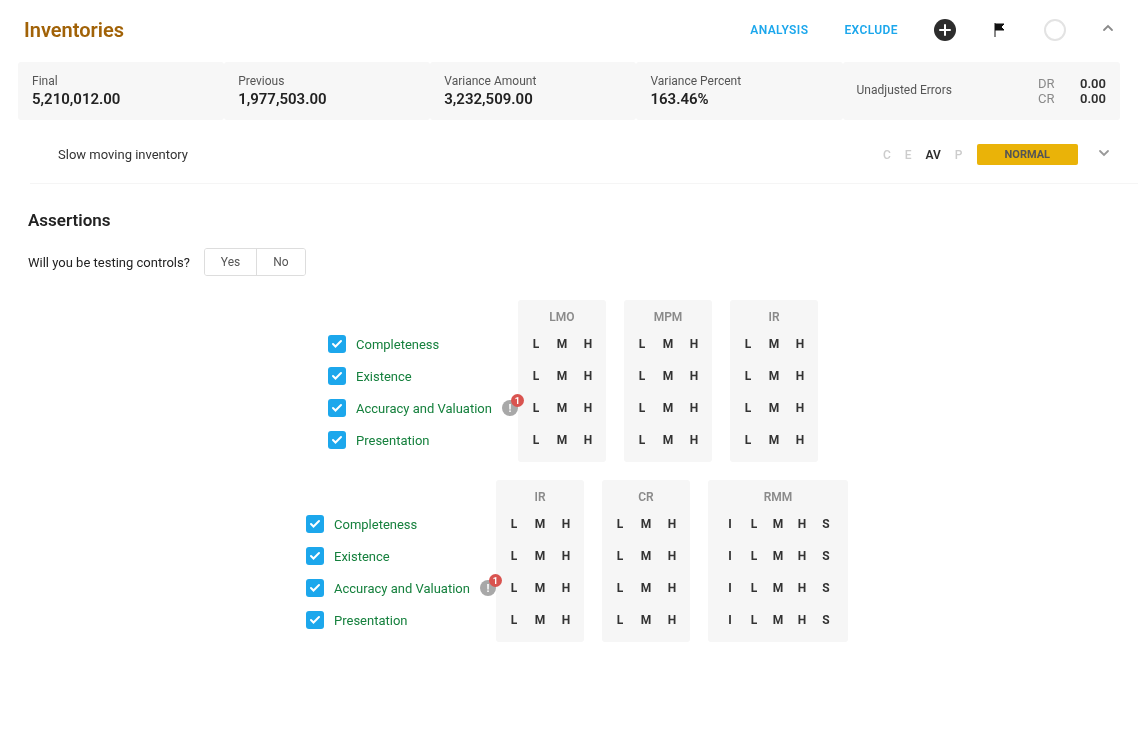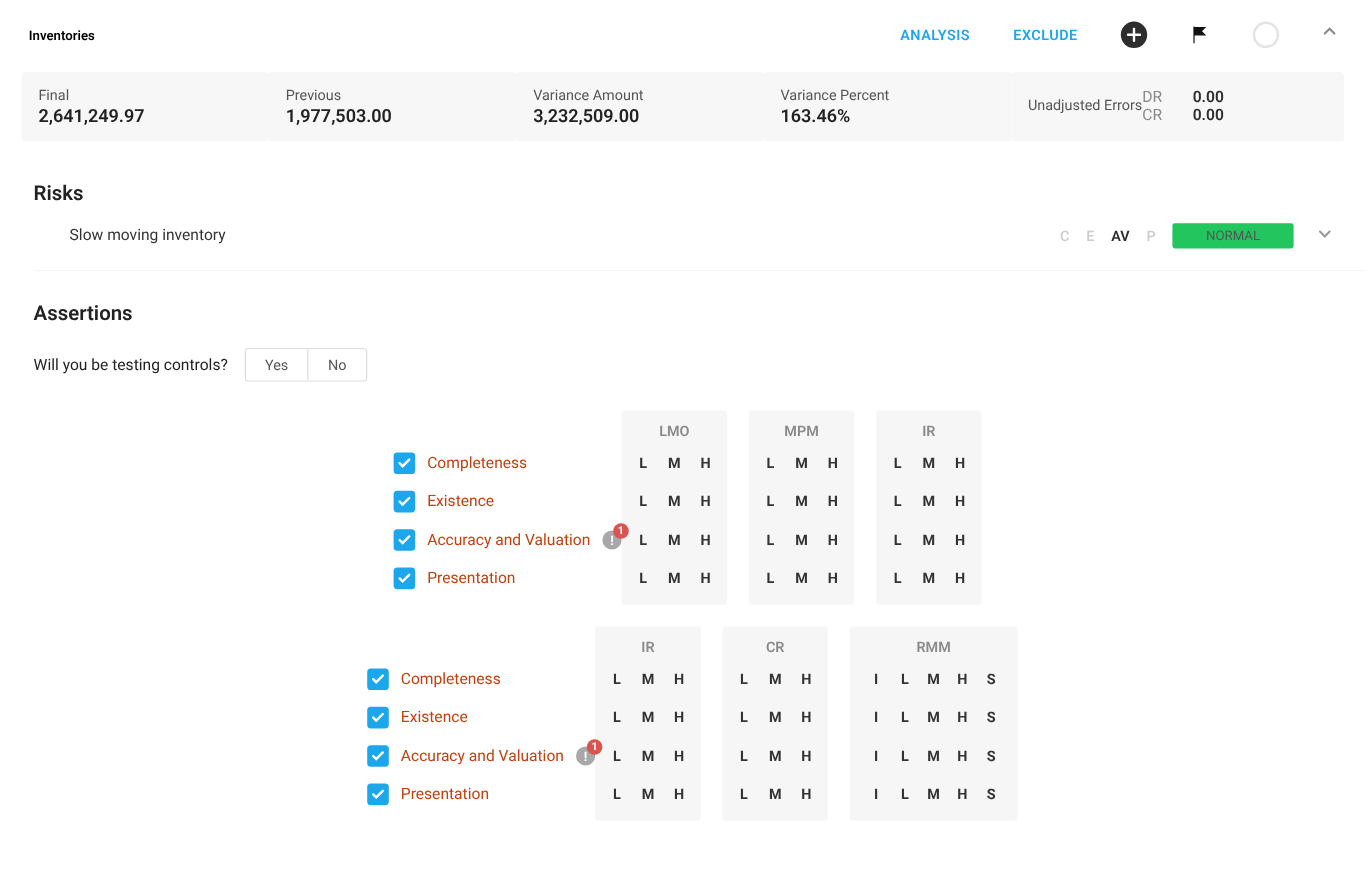--- a/index.html
+++ b/index.html
@@ -15,23 +15,23 @@
   }
 
   
   .header {
     display: flex;
     align-items: center;
     justify-content: space-between;
     padding: 18px 24px 12px 24px;
   }
   .page-title {
-    font-size: 11px;
+    font-size: 20px;
     font-weight: 600;
-    color: #000000;
+    color: #a16207;
   }
   .header-actions {
     display: flex;
     align-items: center;
     gap: 36px;
   }
   .header-link {
     font-size: 12px;
     font-weight: 600;
     letter-spacing: 0.4px;
@@ -67,21 +67,21 @@
     color: #555;
     margin-bottom: 2px;
   }
   .card-value {
     font-size: 15px;
     font-weight: 600;
     color: #222;
   }
   .card-unadj {
     display:flex;
-    justify-content:flex-start;
+    justify-content:space-between;
     align-items:center;
   }
   .unadj-right { text-align:right; }
   .unadj-row { display:flex; gap:22px; font-size:13px; }
   .unadj-label { color:#8a8a8a; width:20px; text-align:left; }
   .unadj-val { font-weight:600; }
 
   .section-title {
     font-size: 17px;
     font-weight: 600;
@@ -94,21 +94,21 @@
     border-bottom: 1px solid rgba(0,0,0,0.04);
     margin-left: 30px;
   }
   .risk-name { font-size:13px; color:#333; }
   .risk-tags {
     display:flex; align-items:center; gap:14px;
   }
   .tag-dim { color:#ccc; font-size:12px; font-weight:500; }
   .tag-active { color:#2d2d2d; font-size:12px; font-weight:600; }
   .pill {
-    background:#22c55e; color:#555; font-size:11px; font-weight:400;
+    background:#eab308; color:#555; font-size:11px; font-weight:700;
     padding:4px 28px; border-radius:2px;
   }
   .risk-chevron { color:#aaa; margin-left:6px; }
 
   .assertions-header {
     display:flex; align-items:center; gap:14px;
     padding: 10px 28px 16px 28px;
   }
   .assertion-q { font-size:13px; color:#222; }
   .seg-group {
@@ -156,21 +156,21 @@
   .chk {
     width:18px; height:18px;
     background:#1ca7ec;
     border-radius:3px;
     display:inline-flex;
     align-items:center;
     justify-content:center;
     color:#fff;
     flex-shrink:0;
   }
-  .label-text { font-size:13px; color:#c2410c; }
+  .label-text { font-size:13px; color:#15803d; }
   .badge-wrap { position:relative; display:inline-flex; }
   .info-bubble {
     width:16px; height:16px; border-radius:50%;
     background:#a8a8a8; color:#fff; font-size:11px; font-weight:700;
     display:inline-flex; align-items:center; justify-content:center;
   }
   .red-dot {
     position:absolute; top:-6px; right:-6px;
     width:13px; height:13px; border-radius:50%;
     background:#d9534f; color:#fff; font-size:9px; font-weight:700;
@@ -234,21 +234,21 @@
         <svg width="12" height="12" viewBox="0 0 12 12">
             <path d="M2 7l4-4 4 4" stroke="#8a8a8a" stroke-width="1.8" fill="none" stroke-linecap="round"></path>
           </svg>
       </span>
     </div>
   </div>
 
   <div class="cards">
     <div class="card">
       <div class="card-label">Final</div>
-      <div class="card-value">2,641,249.97</div>
+      <div class="card-value">5,210,012.00</div>
     </div>
     <div class="card">
       <div class="card-label">Previous</div>
       <div class="card-value">1,977,503.00</div>
     </div>
     <div class="card">
       <div class="card-label">Variance Amount</div>
       <div class="card-value">3,232,509.00</div>
     </div>
     <div class="card">
@@ -265,21 +265,20 @@
           <span class="unadj-val">0.00</span>
         </div>
         <div class="unadj-row">
           <span class="unadj-label">CR</span>
           <span class="unadj-val">0.00</span>
         </div>
       </div>
     </div>
   </div>
 
-  <div class="section-title">Risks</div>
   <div class="risk-row">
     <div class="risk-name">Slow moving inventory</div>
     <div class="risk-tags">
       <span class="tag-dim">C</span>
       <span class="tag-dim">E</span>
       <span class="tag-active">AV</span>
       <span class="tag-dim">P</span>
       <span class="pill">NORMAL</span>
       <span class="risk-chevron">
         <svg width="12" height="12" viewBox="0 0 12 12">

